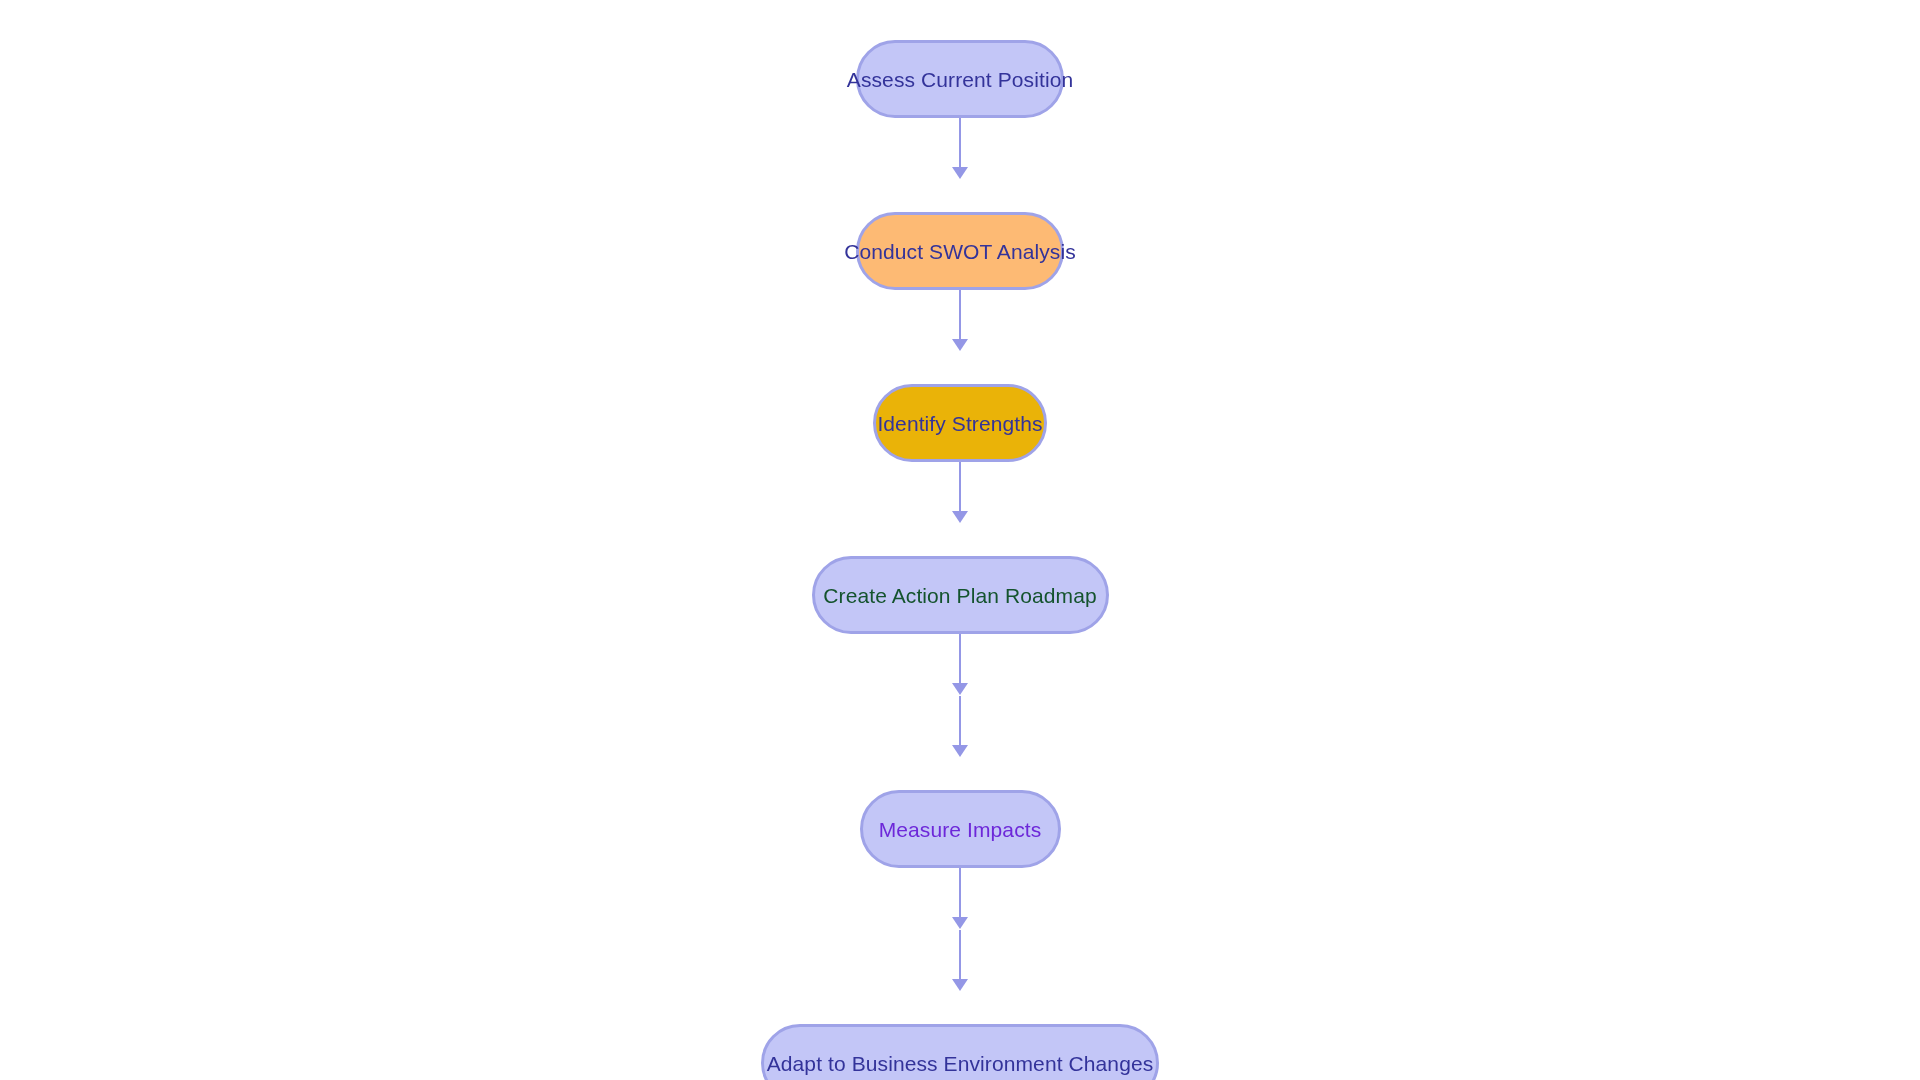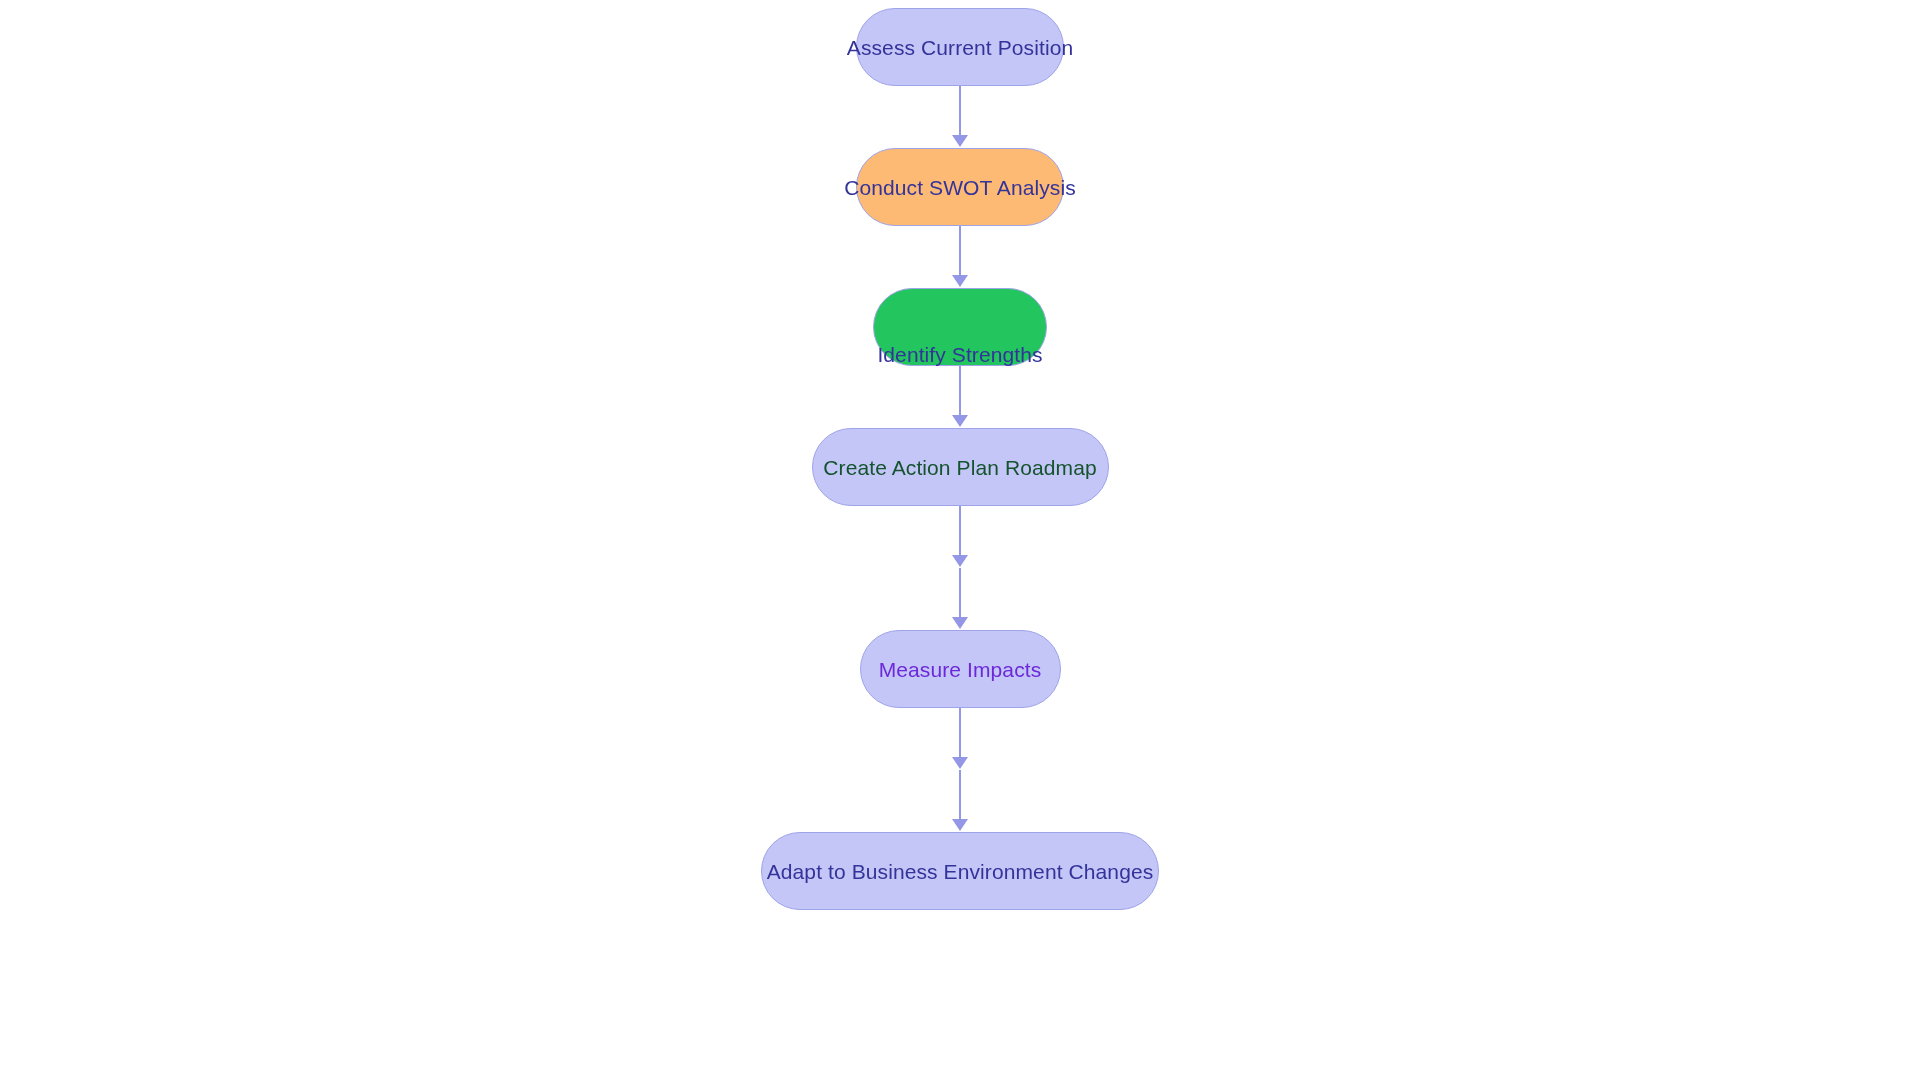--- a/index.html
+++ b/index.html
@@ -34,25 +34,26 @@
     justify-content: flex-start;
     padding-top: 8px;
     box-sizing: border-box;
   }
 
   .node {
     box-sizing: border-box;
     height: 78px;
     border-radius: 39px;
     background: #c3c6f7;
-    border: 1px solid #14532d;
+    border: 3px solid #14532d;
     display: flex;
     align-items: center;
     justify-content: center;
     flex: 0 0 auto;
+    margin-top: 32px;
   }
 
   .node-label {
     color: #33339a;
     font-size: 21px;
     font-weight: 400;
     letter-spacing: 0.1px;
     white-space: nowrap;
     line-height: 1;
     padding: 0 26px;
@@ -100,21 +101,21 @@
 
     <div class="node" style="width: 208px; background: #fdba74; border-color: rgb(159, 163, 232);">
       <span class="node-label" style="color: rgb(51, 51, 154);">Conduct SWOT Analysis</span>
     </div>
 
     <div class="connector">
       <div class="line" style="background: rgb(148, 151, 230);"></div>
       <div class="head" style="border-top-color: rgb(148, 151, 230);"></div>
     </div>
 
-    <div class="node" style="width: 174px; background: #22c55e; border-color: rgb(159, 163, 232); align-items: flex-end;">
+    <div class="node" style="width: 174px; background: #eab308; border-color: rgb(159, 163, 232);">
       <span class="node-label" style="color: rgb(51, 51, 154);">Identify Strengths</span>
     </div>
 
     <div class="connector">
       <div class="line" style="background: rgb(148, 151, 230);"></div>
       <div class="head" style="border-top-color: rgb(148, 151, 230);"></div>
     </div>
 
     <div class="node" style="width: 297px; background: rgb(195, 198, 247); border-color: rgb(159, 163, 232);">
       <span class="node-label" style="color: #14532d;">Create Action Plan Roadmap</span>

